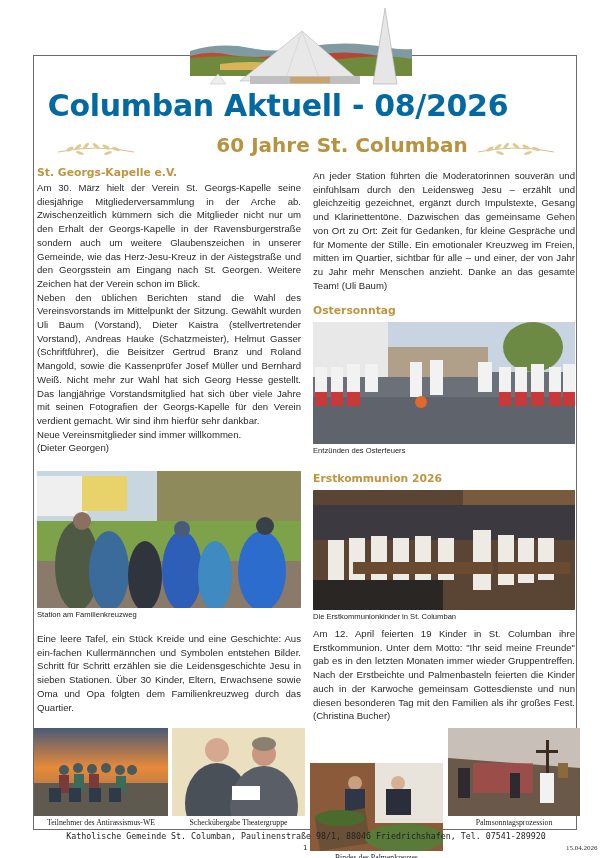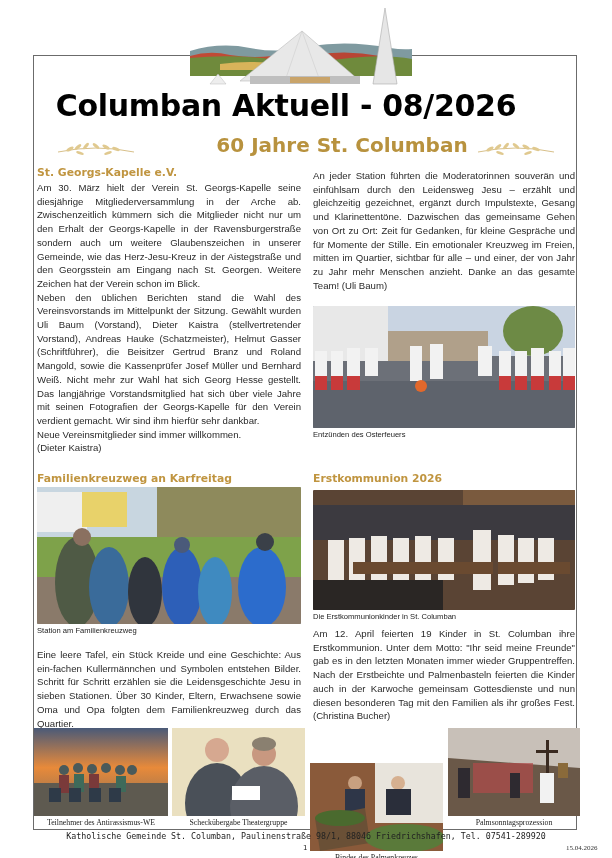--- a/index.html
+++ b/index.html
@@ -1,19 +1,19 @@
 <!DOCTYPE html>
 <html><head>
 <meta charset="utf-8">
 <style>
   html, body { margin:0; padding:0; background:#ffffff; }
   body { width:612px; height:858px; position:relative; overflow:hidden; font-family:"DejaVu Sans", sans-serif; color:#222; }
   .frame { position:absolute; left:33px; top:55px; width:544px; height:775px; border:1px solid #6b6b6b; box-sizing:border-box; }
   .logo { position:absolute; left:190px; top:6px; width:222px; height:80px; }
-  .title { position:absolute; left:16px; width:540px; top:88px; text-align:center; font-family:"DejaVu Sans", sans-serif; font-weight:bold; font-size:30px; color:#000000; letter-spacing:-0.3px; }
+  .title { position:absolute; left:8px; width:540px; top:88px; text-align:center; font-family:"DejaVu Sans", sans-serif; font-weight:bold; font-size:30px; color:#0369a1; letter-spacing:-0.3px; }
   .subtitle { position:absolute; left:0; width:612px; top:133px; text-align:center; font-family:"DejaVu Sans", sans-serif; font-weight:bold; font-size:20px; color:#b8923e;padding-left:36px; }
   .ornament { position:absolute; top:140px; width:80px; height:18px; }
   .col { position:absolute; font-family:"Liberation Sans", sans-serif; font-size:9.6px; line-height:13.7px; color:#2a2a2a; text-align:justify; }
   .col p { margin:0; }
   .h { font-family:"DejaVu Sans", sans-serif; font-weight:bold; color:#c09540; font-size:10.8px; margin:0; line-height:16px; }
   .photo { position:relative; overflow:hidden; border-radius:1px; }
   .caption { font-size:7.6px; color:#222; margin-top:2px; line-height:10px; }
   .strip { position:absolute; top:728px; left:34px; width:546px; height:100px; }
   .strip .item { position:absolute; top:0; height:87px; }
   .strip .pic { position:absolute; left:0; top:0; width:100%; height:88px; overflow:hidden; }
@@ -72,25 +72,24 @@
     <ellipse cx="24" cy="13" rx="4" ry="1.4" transform="rotate(20 24 13)"></ellipse>
     <ellipse cx="52" cy="13" rx="4" ry="1.4" transform="rotate(-20 52 13)"></ellipse>
   </g>
 </svg>
 
 <div class="col" style="left:37px; top:165px; width:264px;">
   <h2 class="h">St. Georgs-Kapelle e.V.</h2>
   <p>Am 30. März hielt der Verein St. Georgs-Kapelle seine diesjährige Mitgliederversammlung in der Arche ab. Zwischenzeitlich kümmern sich die Mitglieder nicht nur um den Erhalt der Georgs-Kapelle in der Ravensburgerstraße sondern auch um weitere Glaubenszeichen in unserer Gemeinde, wie das Herz-Jesu-Kreuz in der Aistegstraße und den Georgsstein am Eingang nach St. Georgen. Weitere Zeichen hat der Verein schon im Blick.</p>
   <p>Neben den üblichen Berichten stand die Wahl des Vereinsvorstands im Mittelpunkt der Sitzung. Gewählt wurden Uli Baum (Vorstand), Dieter Kaistra (stellvertretender Vorstand), Andreas Hauke (Schatzmeister), Helmut Gasser (Schriftführer), die Beisitzer Gertrud Branz und Roland Mangold, sowie die Kassenprüfer Josef Müller und Bernhard Weiß. Nicht mehr zur Wahl hat sich Georg Hesse gestellt. Das langjährige Vorstandsmitglied hat sich über viele Jahre mit seinen Fotografien der Georgs-Kapelle für den Verein verdient gemacht. Wir sind ihm hierfür sehr dankbar.</p>
   <p>Neue Vereinsmitglieder sind immer willkommen.</p>
-  <p>(Dieter Kaistra)</p>
+  <p>(Dieter Georgen)</p>
 </div>
 
 <div class="col" style="left:37px; top:471px; width:264px;">
-  <h2 class="h">Familienkreuzweg an Karfreitag</h2>
   <div class="photo" style="width:264px; height:137px;">
     <svg width="264" height="137" viewBox="0 0 264 137" preserveAspectRatio="none">
       <rect width="264" height="137" fill="#9bb0c4"></rect>
       <rect x="0" y="0" width="264" height="50" fill="#c8d6e0"></rect>
       <rect x="0" y="5" width="50" height="40" fill="#efefef"></rect>
       <rect x="45" y="5" width="45" height="35" fill="#e8d26a"></rect>
       <rect x="120" y="0" width="144" height="60" fill="#8e8a5c"></rect>
       <rect x="0" y="50" width="264" height="40" fill="#7ea24a"></rect>
       <rect x="0" y="90" width="264" height="47" fill="#8a7a6a"></rect>
       <ellipse cx="40" cy="95" rx="22" ry="45" fill="#4f5a45"></ellipse>
@@ -106,20 +105,21 @@
   </div>
   <div class="caption">Station am Familienkreuzweg</div>
   <p style="margin-top:12px;">Eine leere Tafel, ein Stück Kreide und eine Geschichte: Aus ein-fachen Kullermännchen und Symbolen entstehen Bilder. Schritt für Schritt erzählen sie die Leidensgeschichte Jesu in sieben Stationen. Über 30 Kinder, Eltern, Erwachsene sowie Oma und Opa folgten dem Familienkreuzweg durch das Quartier.</p>
 </div>
 
 <div class="col" style="left:313px; top:169px; width:262px;">
   <p>An jeder Station führten die Moderatorinnen souverän und einfühlsam durch den Leidensweg Jesu – erzählt und gleichzeitig gezeichnet, ergänzt durch Impulstexte, Gesang und Klarinettentöne. Dazwischen das gemeinsame Gehen von Ort zu Ort: Zeit für Gedanken, für kleine Gespräche und für Momente der Stille. Ein emotionaler Kreuzweg im Freien, mitten im Quartier, sichtbar für alle – und einer, der von Jahr zu Jahr mehr Menschen anzieht. Danke an das gesamte Team! (Uli Baum)</p>
 </div>
 
 <div class="col" style="left:313px; top:303px; width:262px;">
+  <h2 class="h">Ostersonntag</h2>
   <div class="photo" style="width:262px; height:122px; margin-top:3px;">
     <svg width="262" height="122" viewBox="0 0 262 122" preserveAspectRatio="none">
       <rect width="262" height="122" fill="#6c7078"></rect>
       <rect width="262" height="50" fill="#c9d4e2"></rect>
       <rect x="0" y="0" width="75" height="55" fill="#e8e8e8"></rect>
       <rect x="75" y="25" width="100" height="30" fill="#b0a08a"></rect>
       <ellipse cx="220" cy="25" rx="30" ry="25" fill="#6d8a45"></ellipse>
       <rect x="0" y="75" width="262" height="47" fill="#5e636c"></rect>
       <g fill="#f2f2f2">
         <rect x="2" y="45" width="12" height="25"></rect>

